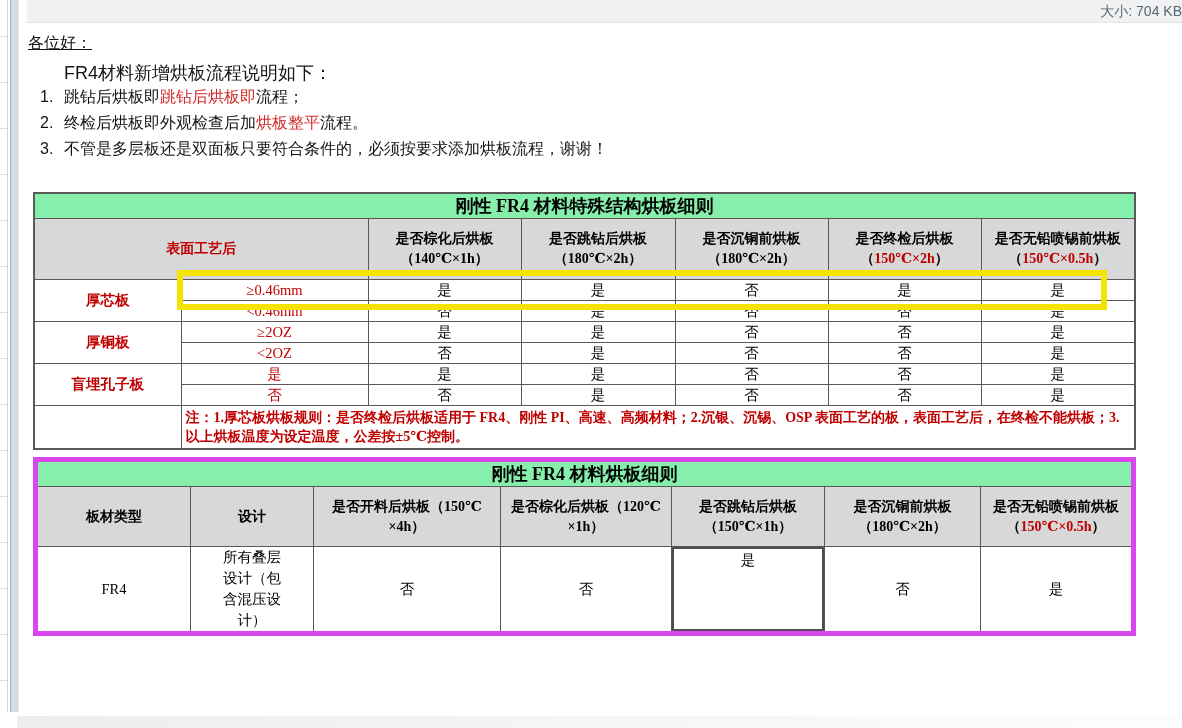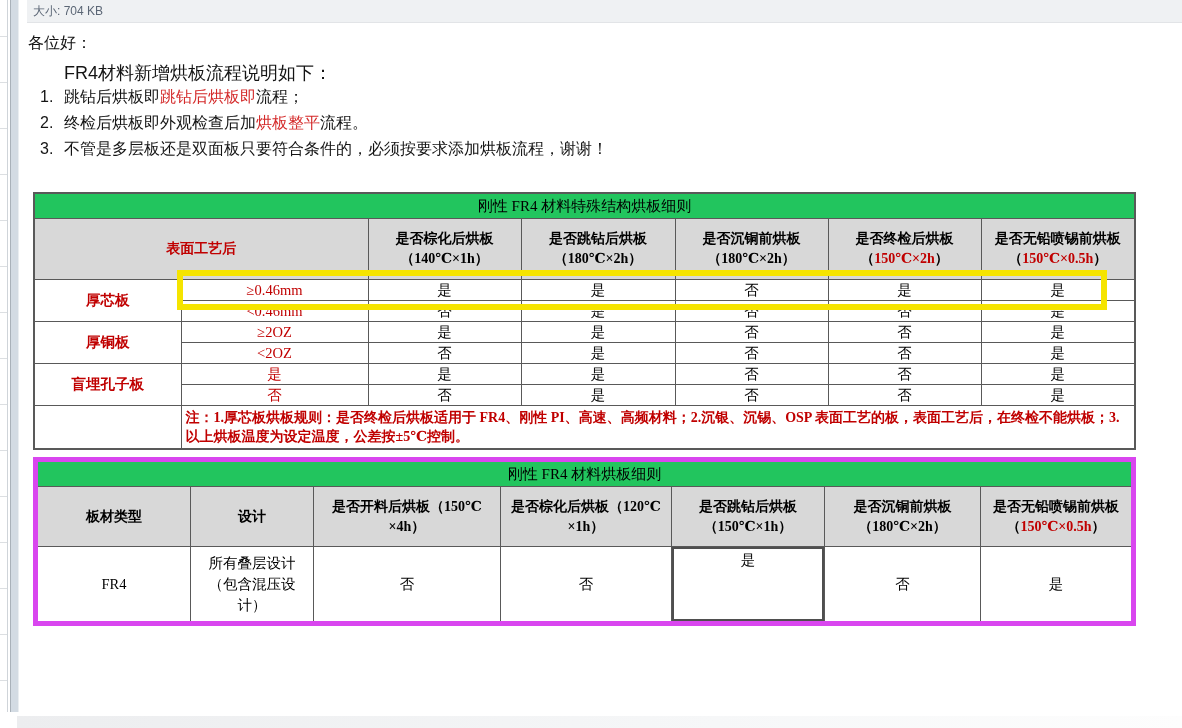--- a/index.html
+++ b/index.html
@@ -3,54 +3,54 @@
 <meta charset="utf-8">
 <style>
   html,body{margin:0;padding:0;}
   body{
     width:1182px;height:728px;position:relative;overflow:hidden;
     background:#ffffff;font-family:"Liberation Sans","DejaVu Sans",sans-serif;
   }
   
   .attachbar{position:absolute;left:27px;top:0;right:0;height:22px;
     background:#eff1f3;border-bottom:1px solid #e2e4e7;}
-  .attachbar .size{color:#5b6675;font-size:12px;line-height:22px;padding-left:6px;}
+  .attachbar .size{color:#5b6675;font-size:14px;line-height:22px;padding-left:6px;text-align:right;}
   .rail{position:absolute;left:0;top:0;width:7px;height:712px;background:#ffffff;
     border-right:1px solid #cfd4d9;
     background-image:repeating-linear-gradient(to bottom,#ffffff 0 45px,#dcdfe2 45px 46px);
     background-position:0 -9px;}
   .splitter{position:absolute;left:10px;top:0;width:7px;height:712px;
     background:#d3dbe3;border-left:1px solid #a9b1b9;border-right:1px solid #eaeef1;}
   .hscroll{position:absolute;left:17px;right:0;bottom:0;height:12px;
     background:linear-gradient(to right,#ecedef 0%,#f6f7f8 60%,#fdfdfd 100%);}
   
-  .greet{position:absolute;left:28px;top:33px;font-size:16px;color:#141414;}
+  .greet{position:absolute;left:28px;top:33px;font-size:16px;color:#141414;text-decoration:underline;}
   .sub{position:absolute;left:64px;top:61px;font-size:18px;color:#141414;}
   .li{position:absolute;left:40px;font-size:16px;color:#141414;white-space:nowrap;}
   .li .num{display:inline-block;width:24px;}
   .redtxt{color:#d42a2a;}
   
   table{border-collapse:collapse;table-layout:fixed;position:absolute;
     font-family:"Liberation Serif","DejaVu Serif",serif;color:#000;}
   td{border:1px solid #595959;text-align:center;vertical-align:middle;
     padding:0;overflow:hidden;font-size:14.5px;line-height:1.25;}
   .t1{left:33px;top:192px;width:1101px;border:2px solid #595959;}
   .t2{left:33px;top:457px;width:1098px;border:5px solid #d946ef;}
-  tr.titlerow td{height:24px;font-weight:normal;font-size:15px;background:#22c55e;}
+  tr.titlerow td{height:24px;font-weight:bold;font-size:18px;background:#86efac;}
   tr.headrow td{background:#d8d8d8;font-weight:bold;font-size:14px;line-height:20px;}
   .t1 tr.headrow td{height:60px;}
   .t2 tr.headrow td{height:59px;}
   .t1 tr.datarow td{height:20px;}
   .red{color:#c00000;}
   .bold{font-weight:bold;}
   tr.noterow td{height:38px;}
   .notecell{color:#c00000;font-weight:bold;text-align:left;padding:2px 4px;
     font-size:14px;line-height:19px;}
   .t2 tr.datarow td{height:70px;}
-  .designcell{padding:0 16px;line-height:21px;}
+  .designcell{padding:0 26px;line-height:21px;}
   .boxed{box-shadow:inset 0 0 0 2px #4f4f4f;vertical-align:top;padding-top:4px;}
   tr.paramrow td{height:76px;}
   .paramcell{text-align:justify;padding:2px 10px;font-size:14.5px;line-height:24px;}
   .paramcell p{margin:0;text-indent:2em;}
   
   .hlbox{position:absolute;left:177px;top:270px;width:930px;height:40px;
     border:6px solid #f5e400;box-sizing:border-box;z-index:5;pointer-events:none;}
 </style>
 </head>
 <body>

